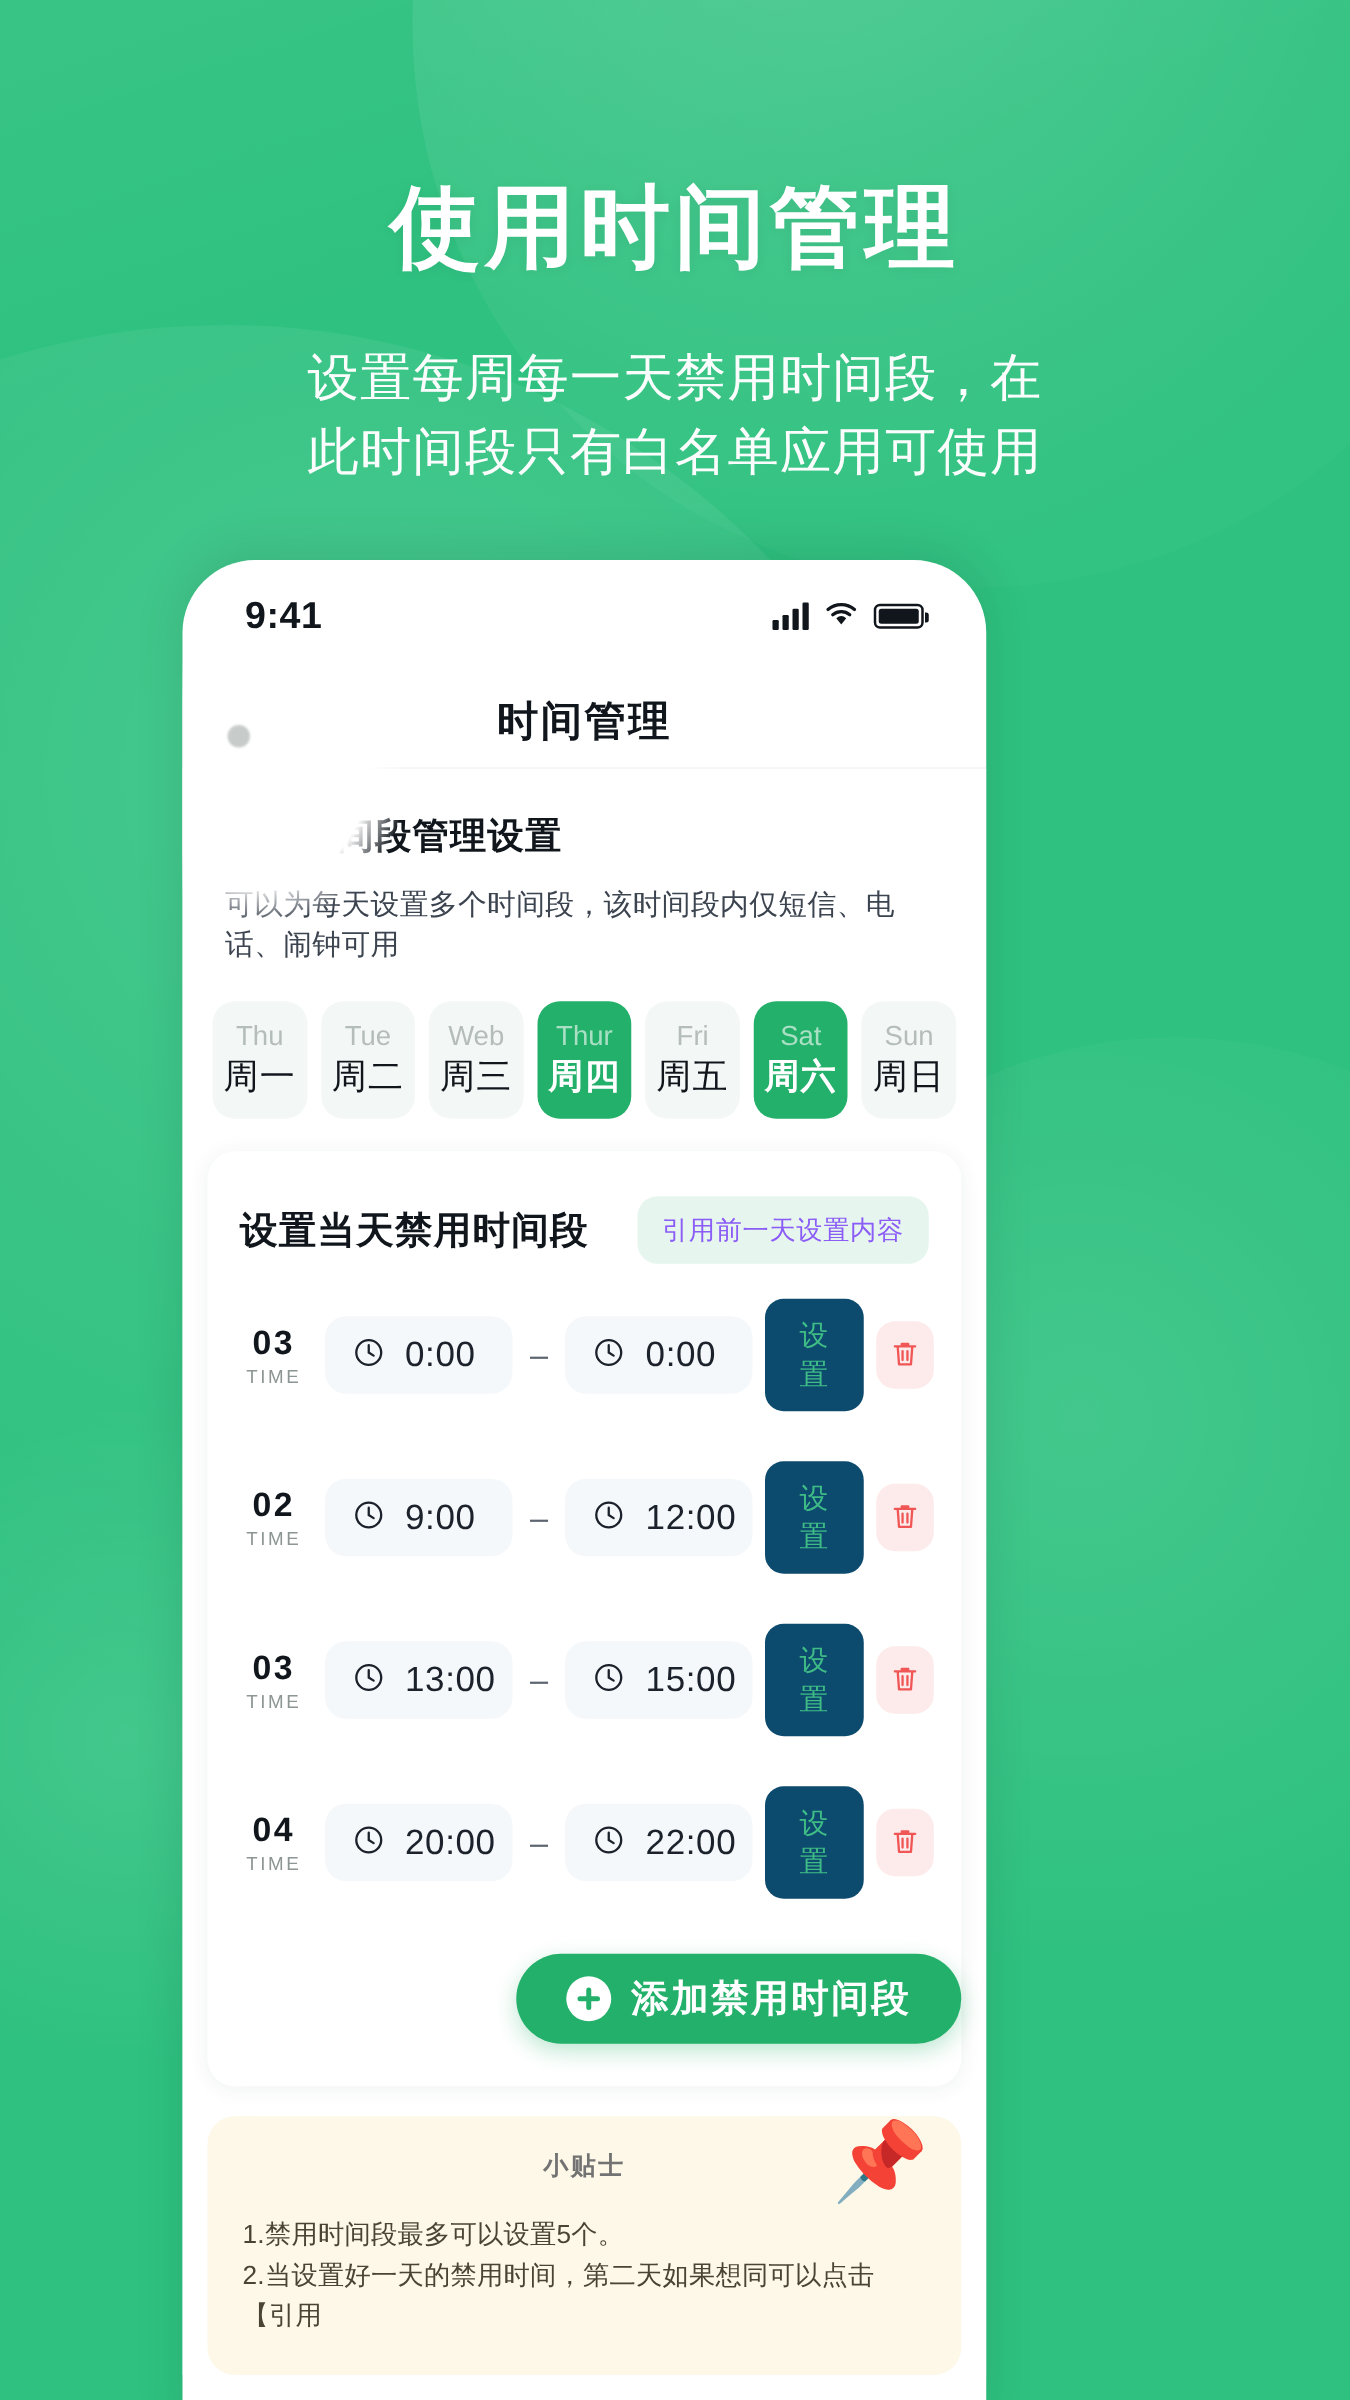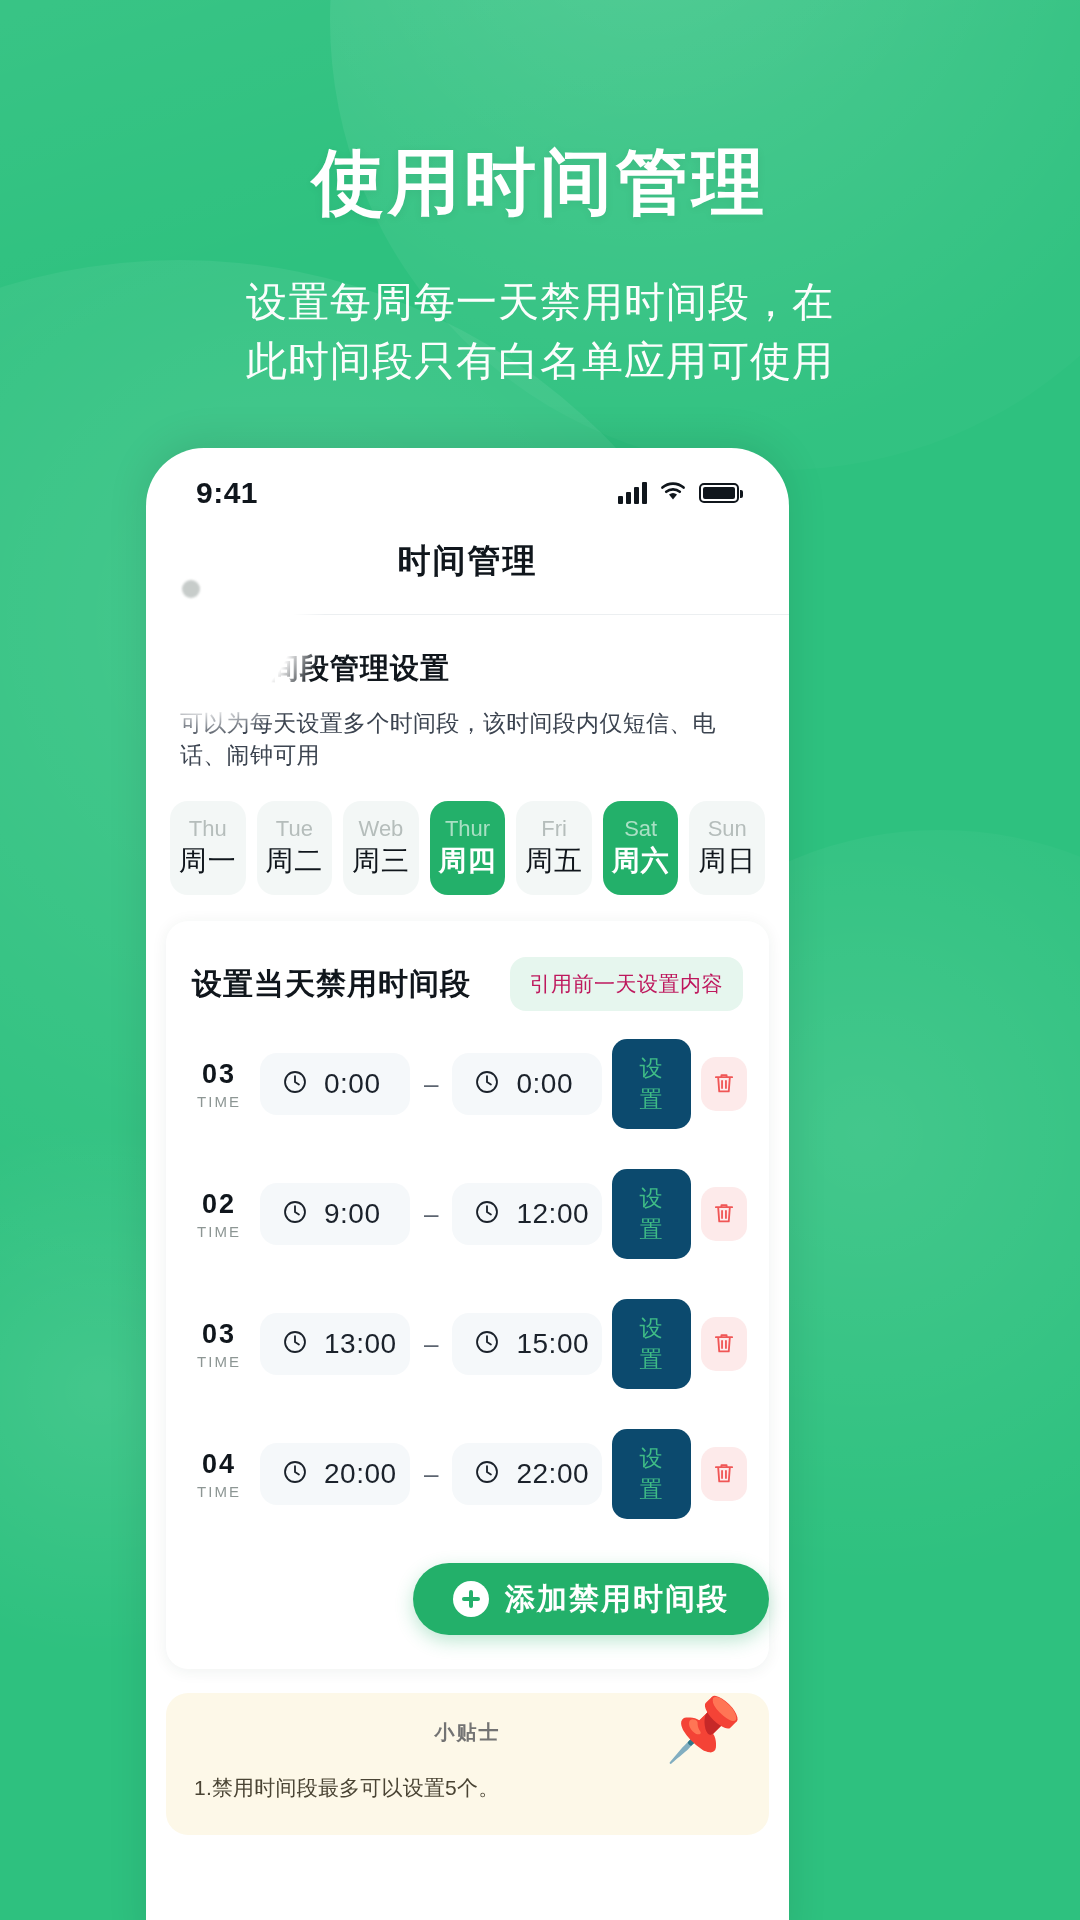--- a/index.html
+++ b/index.html
@@ -68,21 +68,21 @@
   .sig { display:flex; align-items:flex-end; gap:3px; height:22px; }
   .sig i { width:5px; background:#10161c; border-radius:1px; display:block; }
   .sig i:nth-child(1){height:8px}.sig i:nth-child(2){height:12px}
   .sig i:nth-child(3){height:17px}.sig i:nth-child(4){height:22px}
   .batt { width:40px; height:20px; border:2px solid #10161c; border-radius:5px; position:relative; }
   .batt::after { content:""; position:absolute; right:-6px; top:5px; width:3px; height:8px;
                  background:#10161c; border-radius:0 2px 2px 0; }
   .batt i { position:absolute; inset:2px; background:#10161c; border-radius:2px; display:block; }
 
   
-  .navbar { height:78px; display:flex; align-items:center; justify-content:center;
+  .navbar { height:78px; display:flex; align-items:flex-end; justify-content:center;
             position:relative; z-index:5; }
   .navbar-title { font-size:33px; font-weight:bold; color:#10161c; letter-spacing:2px; }
 
   
   .content { padding:0 0 0 0; background:#ffffff; }
   .sec-pad { padding:0 34px; }
   .divider { height:1px; background:#eceff1; margin:14px 0 0 0; }
 
   .sec-title { font-size:29px; font-weight:bold; color:#10161c; letter-spacing:1px;
                padding-top:34px; }
@@ -100,21 +100,21 @@
   .daytab.active { background:#23b06a; }
   .daytab.active .en { color:#a9e0c4; }
   .daytab.active .cn { color:#ffffff;font-weight:bold; }
 
   
   .panel { margin:0 20px; background:#ffffff; border-radius:22px;
            box-shadow:0 2px 16px rgba(24,60,45,.07); padding:6px 0 34px 0; }
   .panel-head { display:flex; align-items:center; justify-content:space-between;
                 padding:30px 26px 8px 26px; }
   .panel-head h3 { font-size:30px; font-weight:bold; color:#10161c; letter-spacing:1px; }
-  .quote-btn { background:#e6f6ee; color:#be185d; font-size:21px;
+  .quote-btn { background:#e6f6ee; color:#8b5cf6; font-size:21px;
                border-radius:16px; padding:13px 20px; letter-spacing:.5px;
                border:0; font-family:inherit; }
 
   
   .trow { display:flex; align-items:center; padding:20px 22px; gap:10px; }
   .tindex { width:62px; text-align:center; flex:none; }
   .tindex .num { font-size:27px; font-weight:bold; color:#10161c; letter-spacing:2px; }
   .tindex .lbl { font-size:15px; color:#8d9694; letter-spacing:2px; margin-top:3px; }
   .tfield {
     background:#f5f8fa; border-radius:17px; height:62px;
@@ -387,16 +387,17 @@
           <span>添加禁用时间段</span>
         </button>
       </div>
     </div>
 
     <div class="tips">
       <div class="tips-head">小贴士</div>
       <div class="pin">📌</div>
       <div class="tips-list">
         <p>1.禁用时间段最多可以设置5个。</p>
+        <p>2.当设置好一天的禁用时间，第二天如果想同可以点击【引用</p>
       </div>
     </div>
   </div>
 </div>
 
 </body></html>

